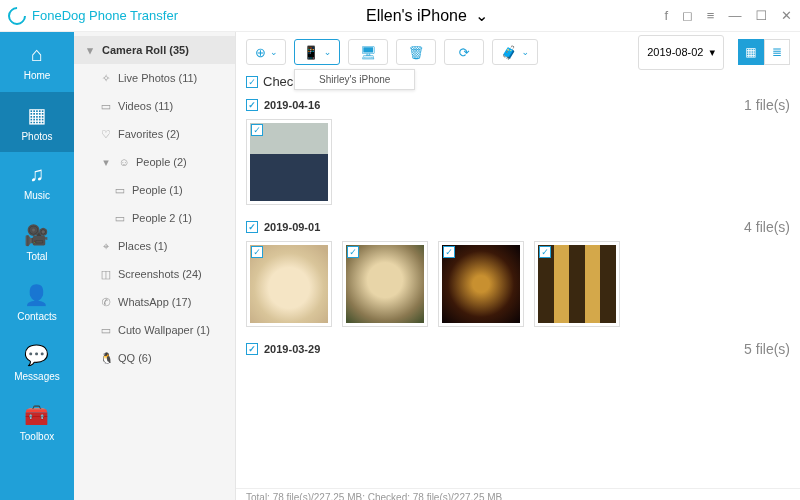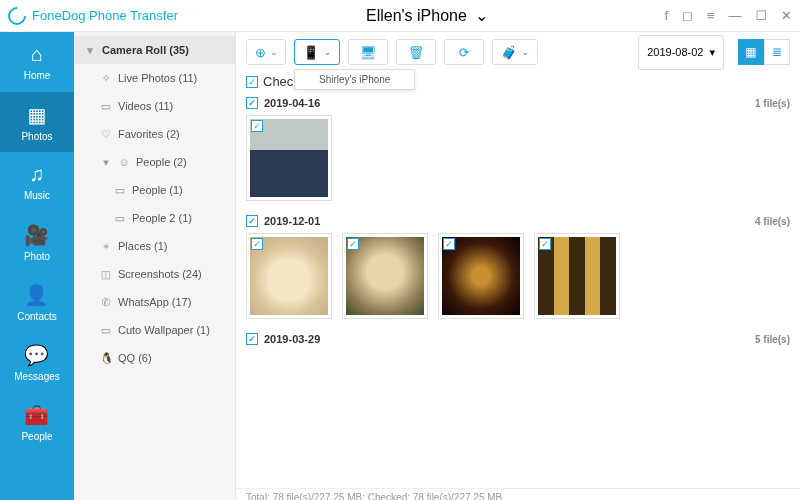--- a/index.html
+++ b/index.html
@@ -31,21 +31,21 @@
 .viewbtns { display:flex; gap:0; margin-left:6px; }
 .viewbtn { width:26px; height:26px; border:1px solid #ddd; display:flex; align-items:center; justify-content:center; color:#20a0d8; font-size:12px; cursor:pointer; }
 .viewbtn.active { background:#20a0d8; color:#fff; border-color:#20a0d8; }
 .tooltip { position:absolute; top:37px; left:58px; background:#fff; border:1px solid #ddd; padding:4px 24px; font-size:10px; color:#555; box-shadow:0 1px 3px rgba(0,0,0,.1); z-index:5; }
 .checkall { padding:2px 10px 6px; display:flex; align-items:center; gap:5px; font-size:13px; color:#333; }
 .cb { width:12px; height:12px; border:1px solid #20a0d8; display:inline-flex; align-items:center; justify-content:center; color:#20a0d8; font-size:9px; background:#fff; }
 .cb.checked::before { content:"✓"; }
 .photos-area { flex:1; overflow:hidden; padding:0 10px; }
 .group { margin-bottom:8px; }
 .group-head { display:flex; align-items:center; gap:6px; font-size:11px; font-weight:bold; color:#333; padding:2px 0; }
-.group-count { margin-left:auto; font-weight:bold; color:#888; font-size:10px; }
+.group-count { margin-left:auto; font-weight:normal; color:#888; font-size:14px; }
 .thumbs { display:flex; gap:10px; padding:4px 0; }
 .thumb { width:86px; height:86px; border:1px solid #ddd; padding:3px; position:relative; background:#fff; cursor:pointer; }
 .thumb-img { width:100%; height:100%; background:#ccc; }
 .thumb .cb { position:absolute; top:4px; left:4px; }
 .vid-badge { position:absolute; bottom:4px; right:4px; width:18px; height:14px; background:#333; color:#fff; font-size:9px; display:flex; align-items:center; justify-content:center; }
 .status { height:16px; border-top:1px solid #eee; font-size:10px; color:#999; padding:3px 10px; }
 
 .p-phone { background:linear-gradient(#bfc9c3 40%,#2a3a52 40%); }
 .p-cup { background:radial-gradient(circle at 40% 50%,#fff 20%,#e8e3dc 50%,#888 95%); }
 .p-beer { background:linear-gradient(90deg,#3a2810 20%,#d4a84a 20% 40%,#3a2810 40% 60%,#d4a84a 60% 80%,#3a2810 80%); }
@@ -83,33 +83,33 @@
       <div class="nav-item dark">
         <div class="nav-icon">▦</div>
         <div>Photos</div>
       </div>
       <div class="nav-item">
         <div class="nav-icon">♫</div>
         <div>Music</div>
       </div>
       <div class="nav-item">
         <div class="nav-icon">🎥</div>
-        <div>Photo</div>
+        <div>Total</div>
       </div>
       <div class="nav-item">
         <div class="nav-icon">👤</div>
         <div>Contacts</div>
       </div>
       <div class="nav-item">
         <div class="nav-icon">💬</div>
         <div>Messages</div>
       </div>
       <div class="nav-item">
         <div class="nav-icon">🧰</div>
-        <div>People</div>
+        <div>Toolbox</div>
       </div>
     </div>
 
   <div class="sidebar">
     <div class="side-item bold sel">
       <span class="side-icon">▾</span>
       <span>Camera Roll (35)</span>
     </div>
     <div id="side1">
         <div class="side-item indent">
@@ -198,21 +198,21 @@
           <div class="thumbs">
             <div class="thumb">
               <div class="thumb-img p-phone"></div>
               <span class="cb checked"></span>
             </div>
           </div>
         </div>
         <div class="group">
           <div class="group-head">
             <span class="cb checked"></span>
-            <span>2019-12-01</span>
+            <span>2019-09-01</span>
             <span class="group-count">4 file(s)</span>
           </div>
           <div class="thumbs">
             <div class="thumb">
               <div class="thumb-img p-dog1"></div>
               <span class="cb checked"></span>
             </div>
             <div class="thumb">
               <div class="thumb-img p-dog2"></div>
               <span class="cb checked"></span>

